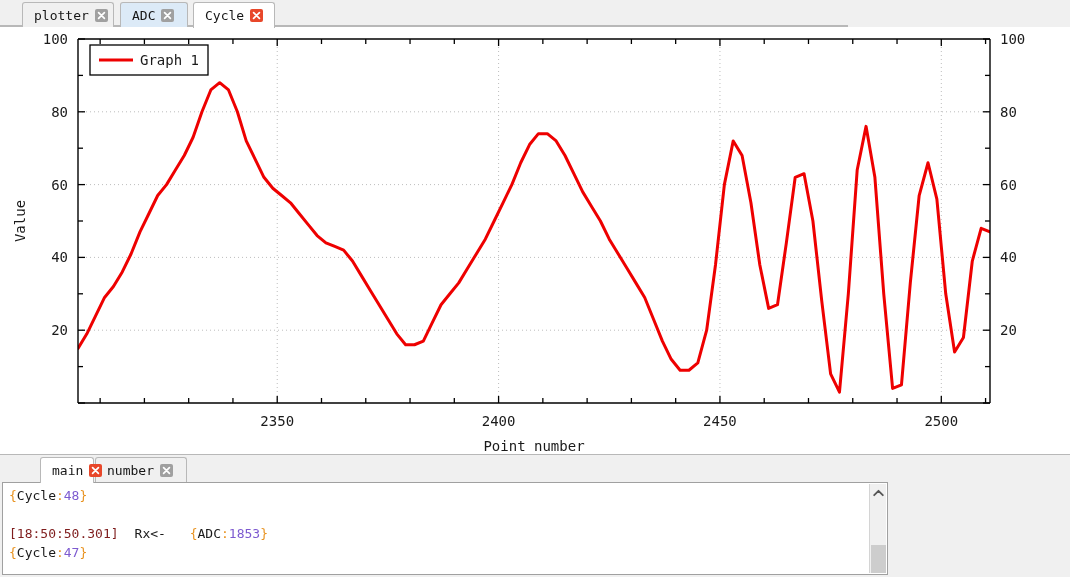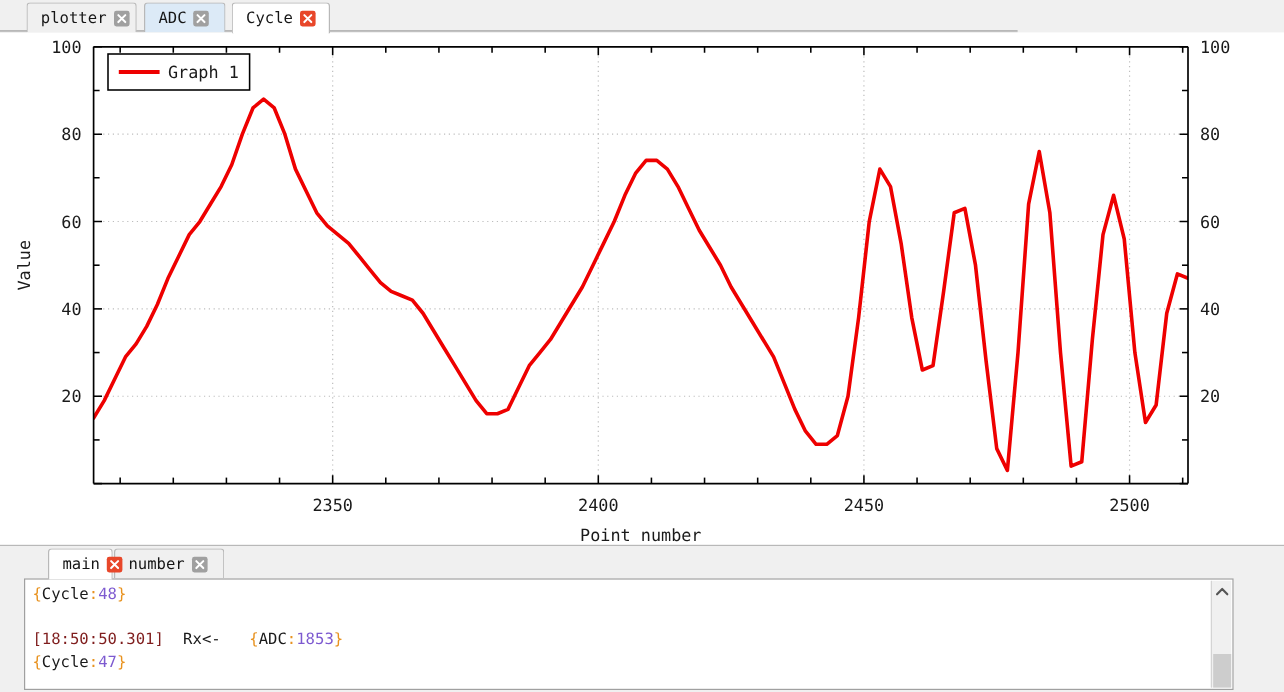--- a/index.html
+++ b/index.html
@@ -91,22 +91,22 @@
     width: 1070px; height: 122px;
     background: #f0f0f0;
   }
   .console-tabbar {
     position: relative;
     height: 27px;
     background: #f0f0f0;
   }
   .console-body {
     position: absolute;
-    left: 20px; top: 27px;
-    width: 1008px; height: 93px;
+    left: 2px; top: 27px;
+    width: 886px; height: 93px;
     background: #ffffff;
     border: 1px solid #a0a0a0;
     overflow: hidden;
   }
   .console-text {
     position: absolute;
     left: 6px; top: 3px;
     right: 20px;
     font-family: "DejaVu Sans Mono", monospace;
     font-size: 13px;

